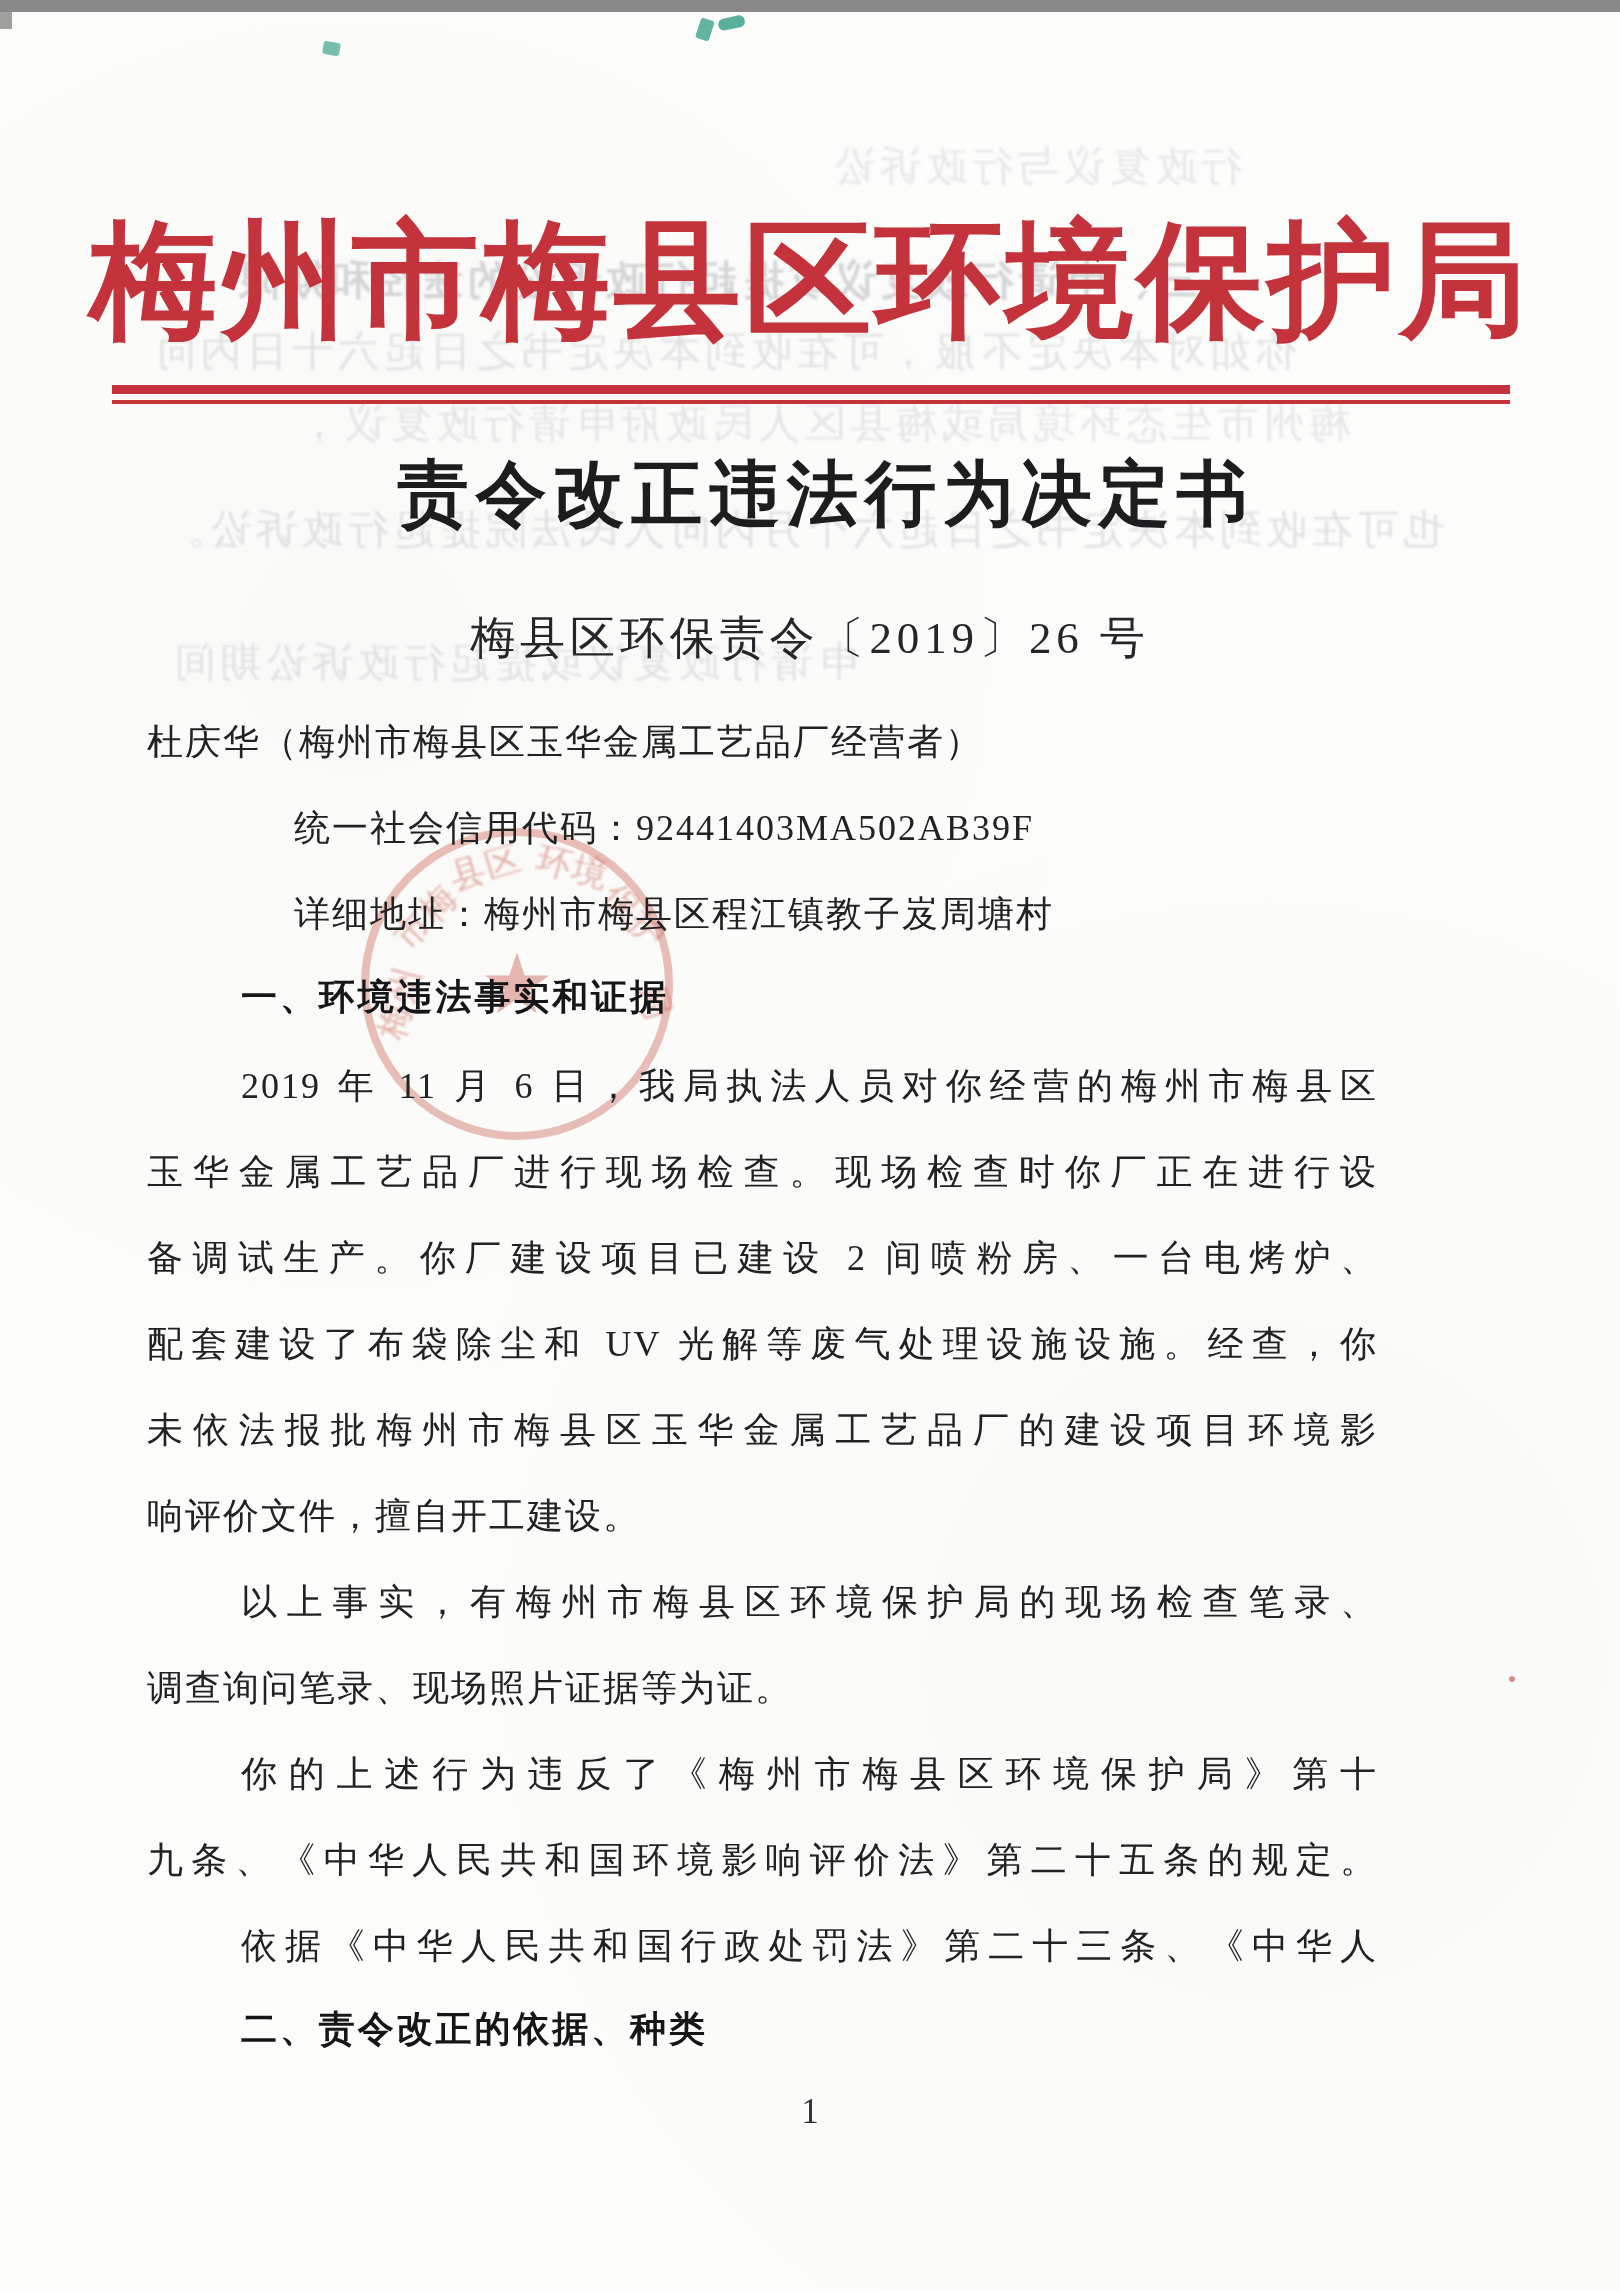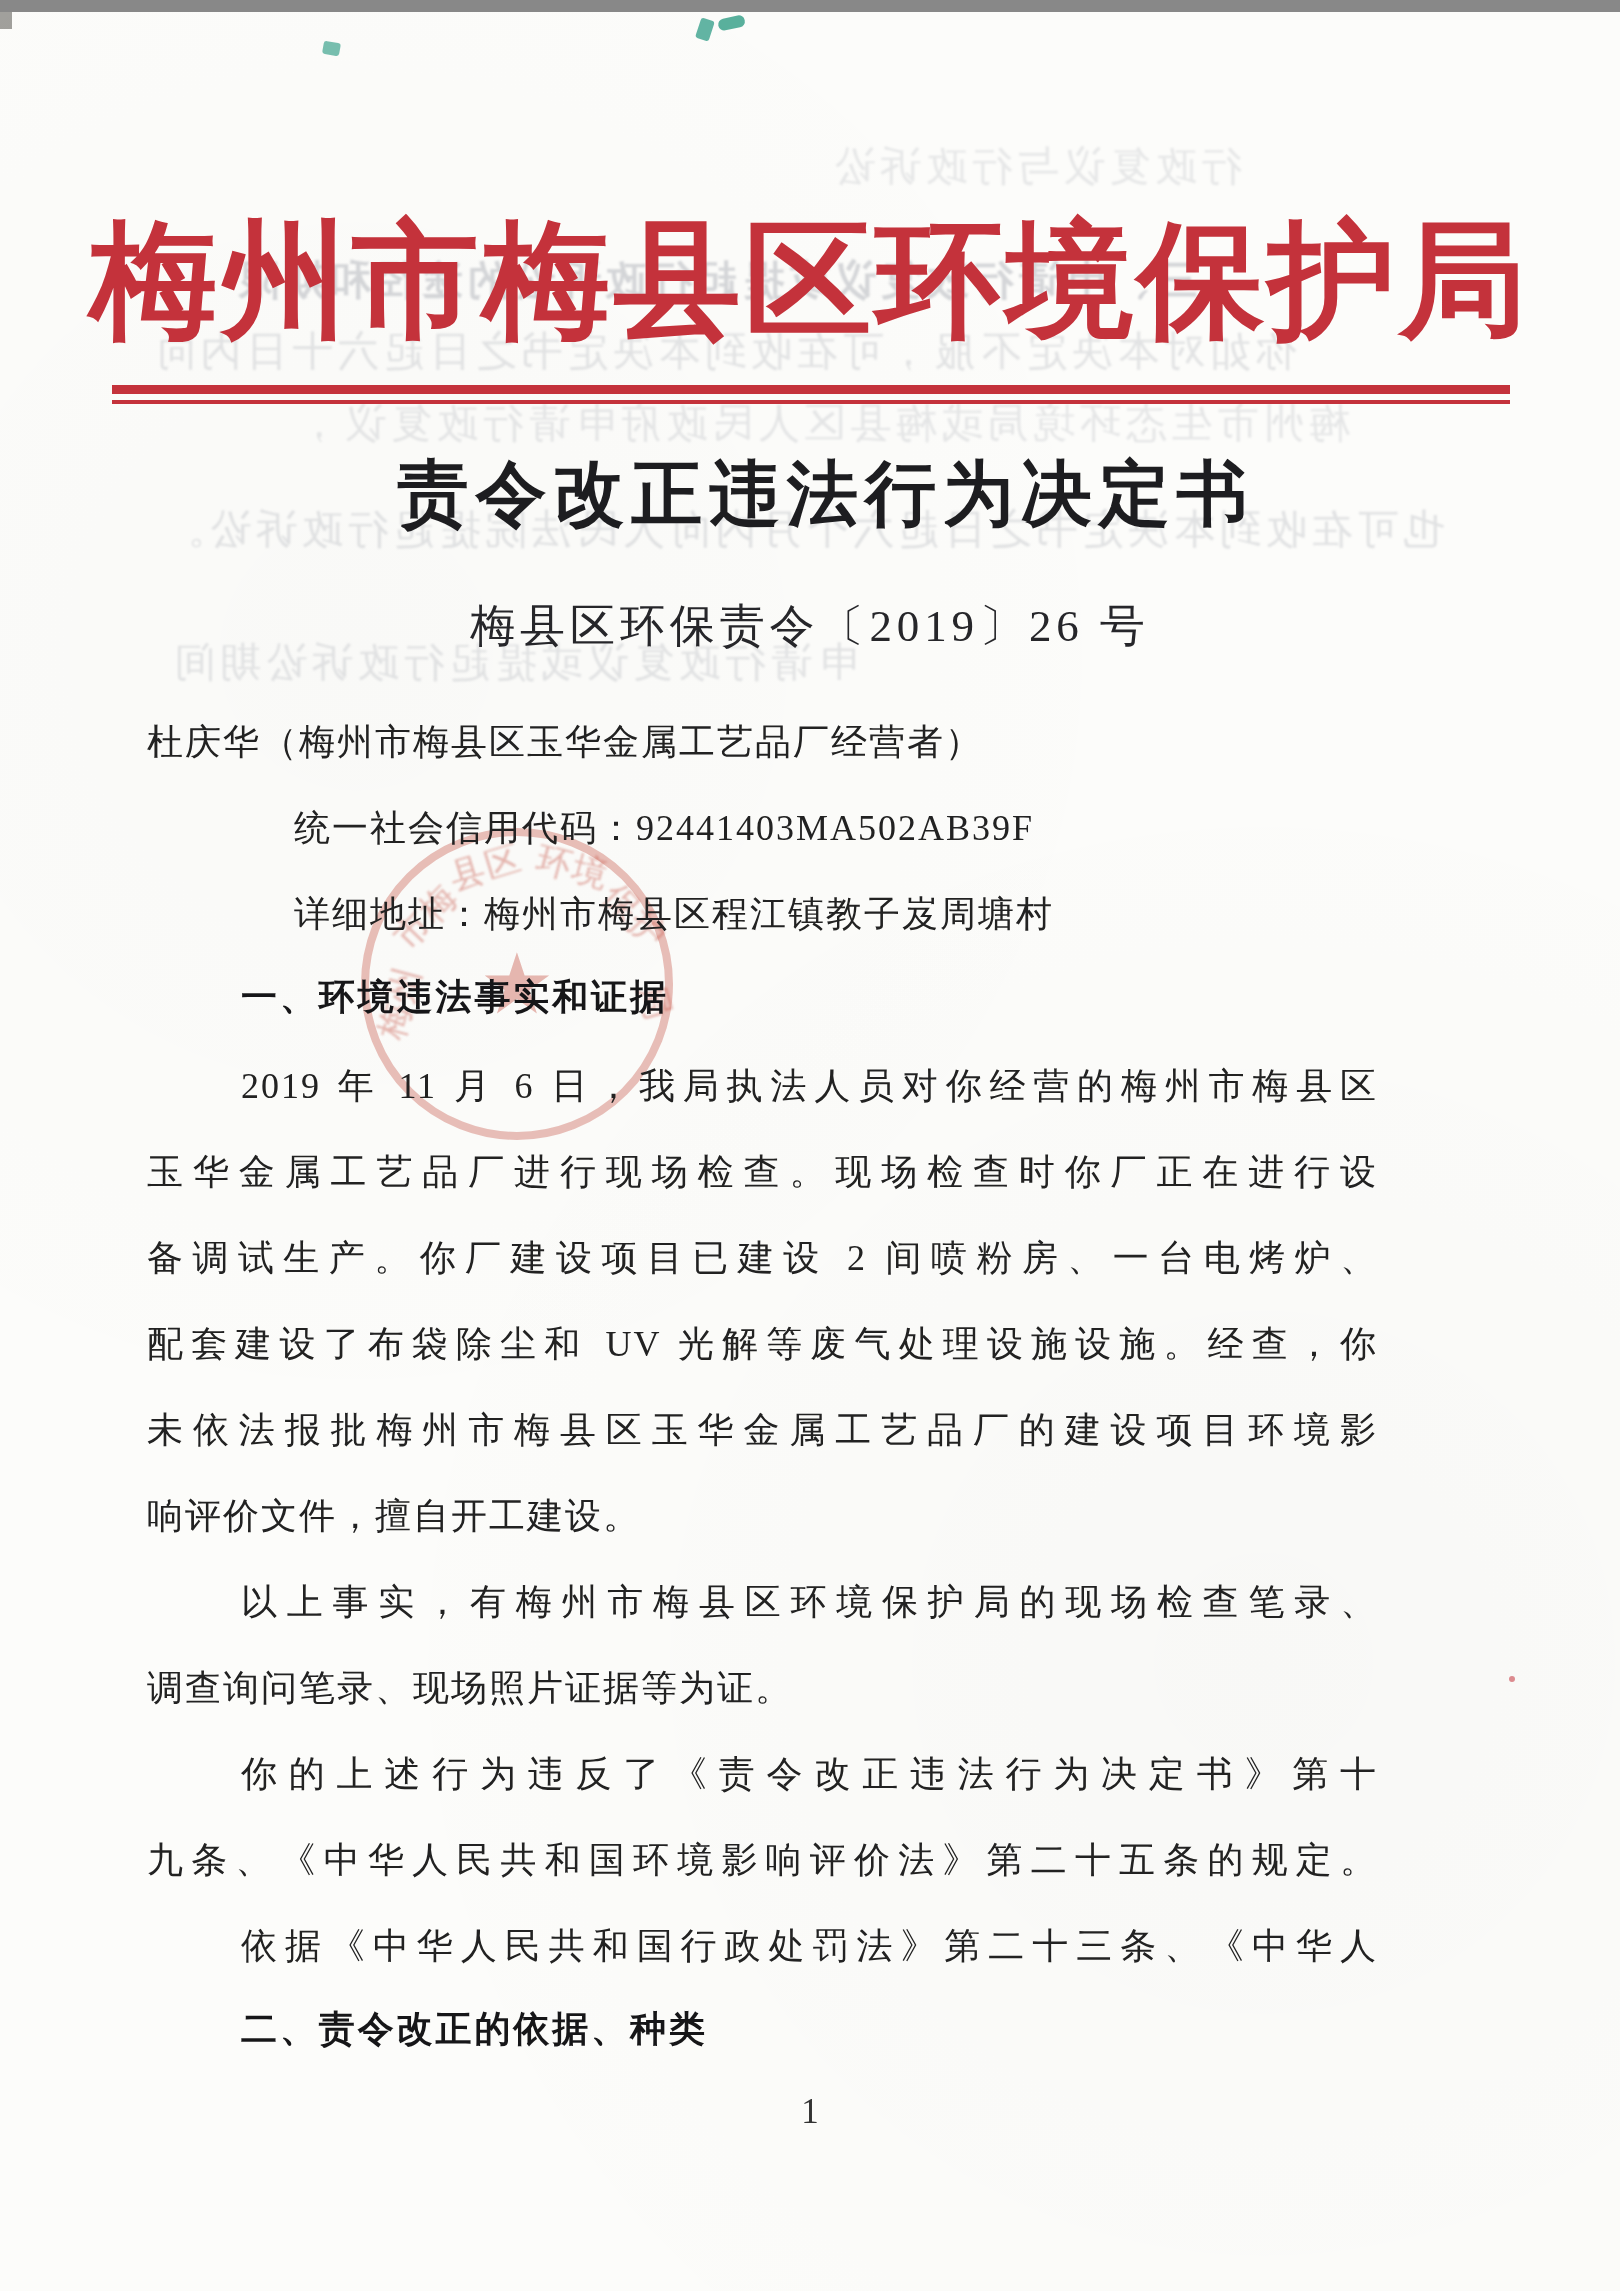--- a/index.html
+++ b/index.html
@@ -25,21 +25,21 @@
   .rules { position:absolute; top:373px; left:112px; right:110px; }
   .rule-thick { height:8.8px; background:#c4323b; }
   .rule-thin  { height:3.9px; background:#c4323b; margin-top:5.9px; }
 
   .doc-title {
     position:absolute; top:437px; left:16px; width:100%;
     text-align:center; font-size:71px; line-height:90px;
     font-weight:bold; letter-spacing:6.9px; color:#1d1d20; white-space:nowrap;
   }
   .doc-number {
-    position:absolute; top:584px; left:0; width:100%;
+    position:absolute; top:596px; left:0; width:100%;
     text-align:center; font-size:45px; line-height:61px;
     letter-spacing:4.9px; color:#26262a; white-space:nowrap;
   }
 
   
   .body-block {
     position:absolute; top:687px; left:147px; width:1231px;
     font-size:36px; letter-spacing:2px; color:#222;
   }
   .ln { line-height:86px; height:86px; white-space:nowrap; }
@@ -145,21 +145,21 @@
     <div class="ln j ind96">2019 年 11 月 6 日，我局执法人员对你经营的梅州市梅县区</div>
     <div class="ln j">玉华金属工艺品厂进行现场检查。现场检查时你厂正在进行设</div>
     <div class="ln j">备调试生产。你厂建设项目已建设 2 间喷粉房、一台电烤炉、</div>
     <div class="ln j">配套建设了布袋除尘和 UV 光解等废气处理设施设施。经查，你</div>
     <div class="ln j">未依法报批梅州市梅县区玉华金属工艺品厂的建设项目环境影</div>
     <div class="ln">响评价文件，擅自开工建设。</div>
 
     <div class="ln j ind96">以上事实，有梅州市梅县区环境保护局的现场检查笔录、</div>
     <div class="ln">调查询问笔录、现场照片证据等为证。</div>
 
-    <div class="ln j ind96">你的上述行为违反了《责令改正违法行为决定书》第十</div>
+    <div class="ln j ind96">你的上述行为违反了《梅州市梅县区环境保护局》第十</div>
     <div class="ln j">九条、《中华人民共和国环境影响评价法》第二十五条的规定。</div>
 
     <div class="ln j ind96">依据《中华人民共和国行政处罚法》第二十三条、《中华人</div>
 
     <div class="ln hd ind96">二、责令改正的依据、种类</div>
   </div>
 
   <div class="page-num">1</div>
 
 </div>

